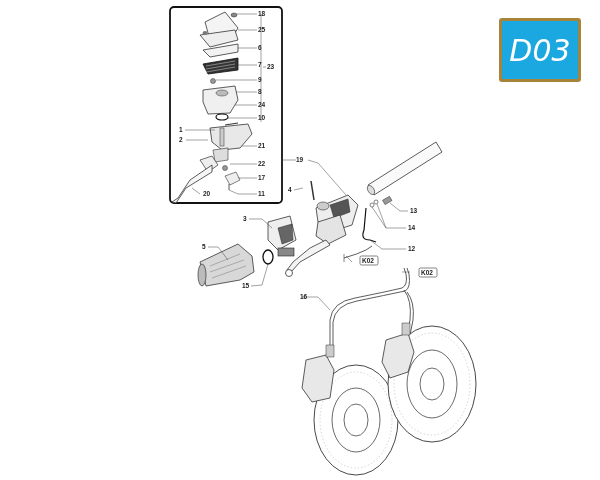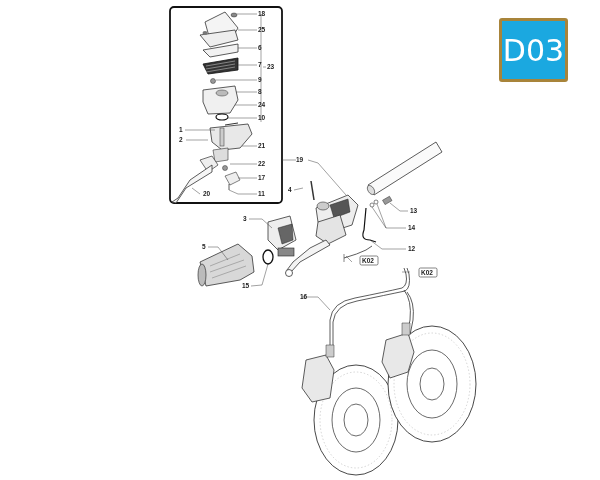--- a/index.html
+++ b/index.html
@@ -1,23 +1,23 @@
 <!DOCTYPE html>
 <html><head>
 <meta charset="utf-8">
 <style>
   html, body { margin:0; padding:0; background:#ffffff; }
   body { width:600px; height:480px; position:relative; overflow:hidden; font-family:"Liberation Sans", sans-serif; }
   #diagram { position:absolute; left:0; top:0; width:600px; height:480px; }
   .lbl { font-family:"Liberation Sans", sans-serif; font-size:6.5px; font-weight:bold; fill:#222; }
   .badge {
-    position:absolute; left:499px; top:18px; width:69px; height:64px;
+    position:absolute; left:499px; top:18px; width:82px; height:64px;
     background:#1ba8e0; border:3px solid #a8843a; box-sizing:border-box;
     border-radius:3px; display:flex; align-items:center; justify-content:center;
-    color:#ffffff; font-family:"DejaVu Sans", sans-serif; font-size:30px; letter-spacing:0px;
+    color:#ffffff; font-family:"DejaVu Sans", sans-serif; font-size:30px; letter-spacing:0px;font-style:italic;
   }
 </style>
 </head>
 <body>
 
 <svg id="diagram" viewBox="0 0 600 480" xmlns="http://www.w3.org/2000/svg">
 
   <g>
     <rect x="170" y="7" width="112" height="196" rx="4" fill="#fff" stroke="#111" stroke-width="1.8"></rect>
 

